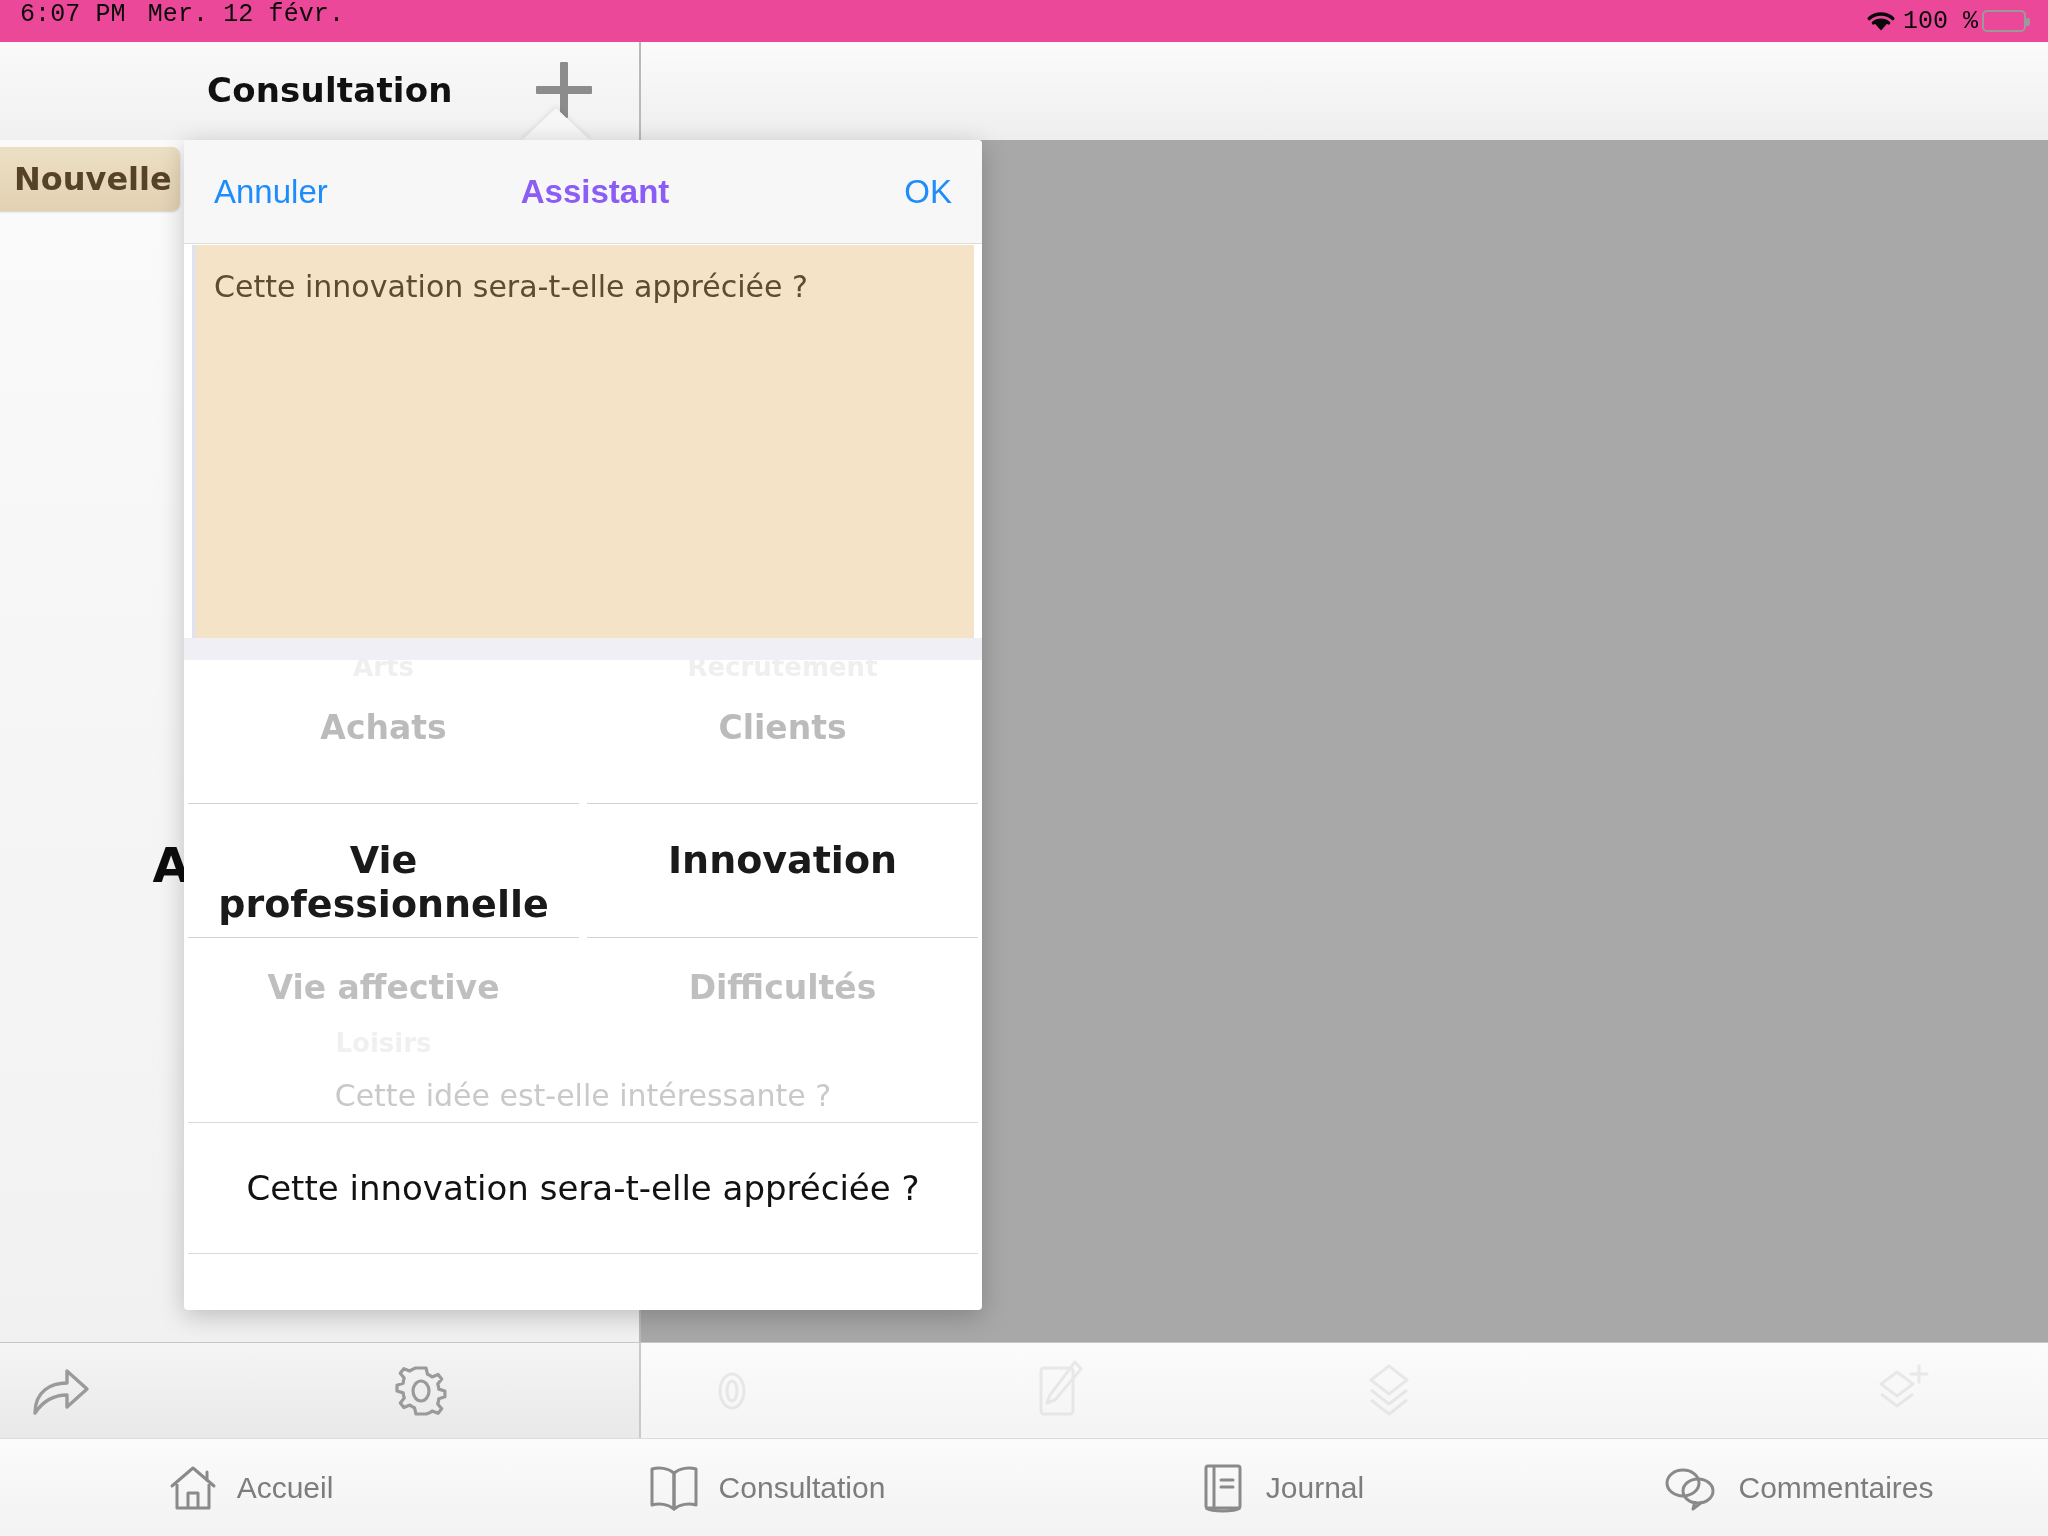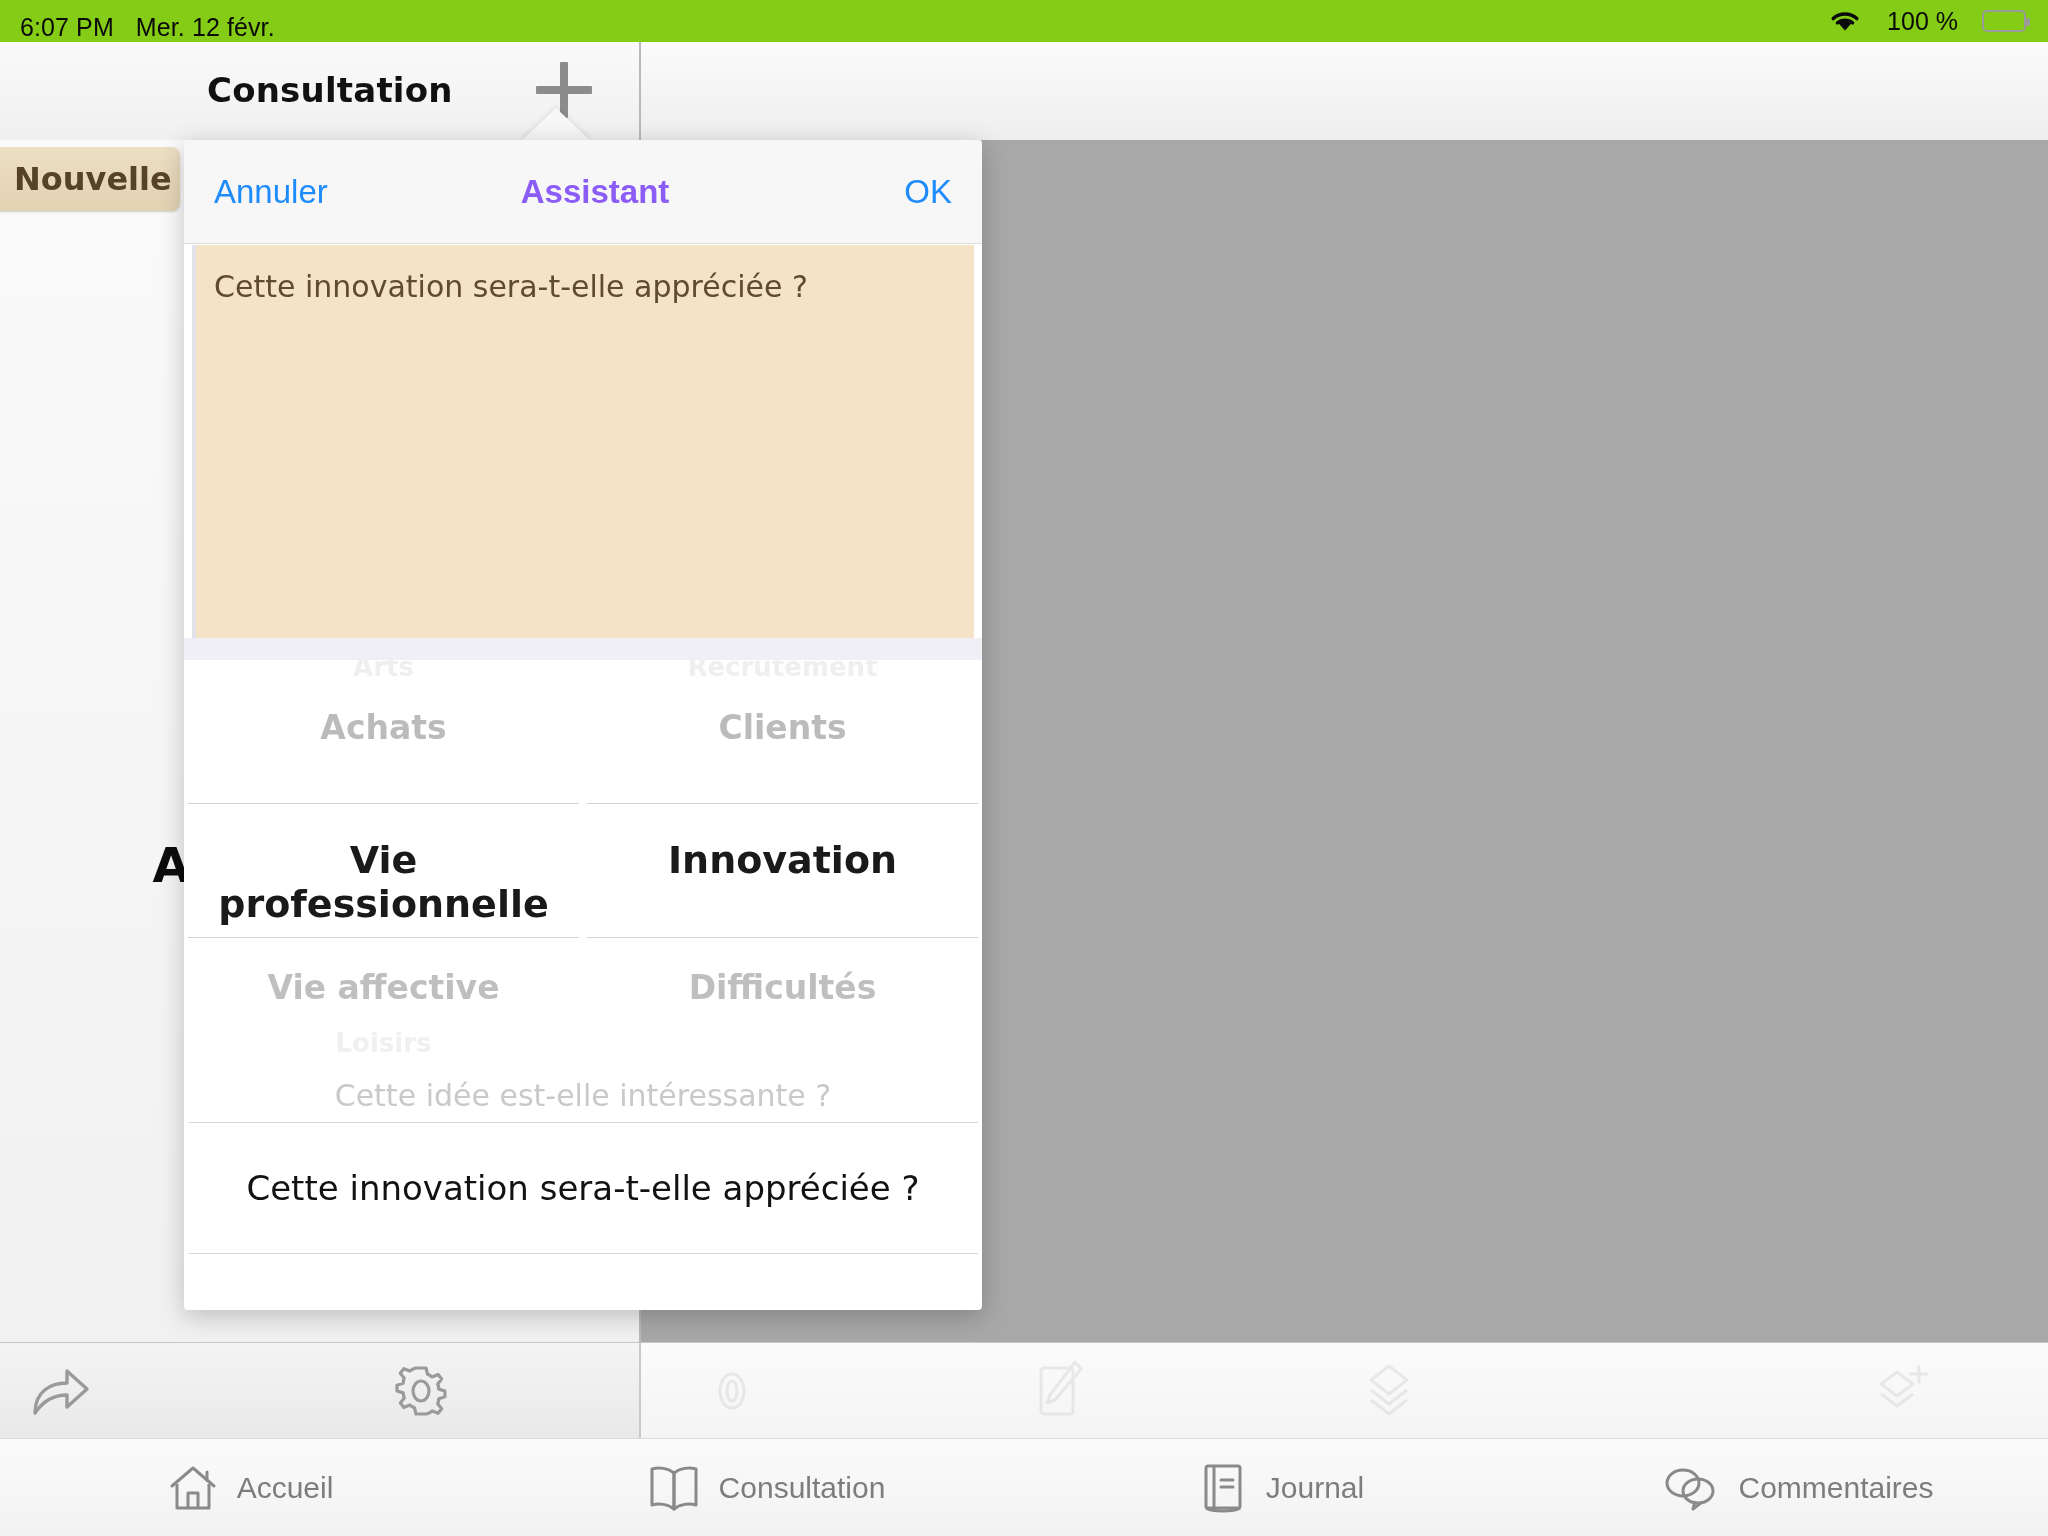--- a/index.html
+++ b/index.html
@@ -6,28 +6,28 @@
   html,body{
     width:2048px; height:1536px; overflow:hidden;
     font-family:"Liberation Sans", sans-serif;
     background:#ffffff;
   }
   #root{ position:relative; width:2048px; height:1536px; }
 
   
   .statusbar{
     position:absolute; left:0; top:0; width:2048px; height:42px;
-    background:#84cc16;
-    display:flex; align-items:flex-end;
+    background:#ec4899;
+    display:flex; align-items:flex-start;font-family:Liberation Mono, monospace;
   }
   .sb-left{ display:flex; align-items:baseline; gap:22px; padding-left:20px; }
   .sb-time{ font-size:25px; color:#0a0a0a; letter-spacing:.1px; }
   .sb-date{ font-size:25px; color:#0a0a0a; letter-spacing:.1px; }
   .sb-right{ position:absolute; right:22px; top:0; height:42px;
-             display:flex; align-items:center; gap:24px; }
+             display:flex; align-items:center; gap:4px; }
   .sb-batt-pct{ font-size:25px; color:#0a0a0a; }
   .batt{ width:44px; height:22px; border:2px solid #9a9a9a; border-radius:5px;
          padding:2px; position:relative; }
   .batt-fill{ width:100%; height:100%; background:#000; border-radius:2px; }
   .batt-nub{ position:absolute; right:-6px; top:6px; width:4px; height:8px;
              background:#9a9a9a; border-radius:0 2px 2px 0; }
 
   
   .master{
     position:absolute; left:0; top:42px; width:640px; height:1300px;

